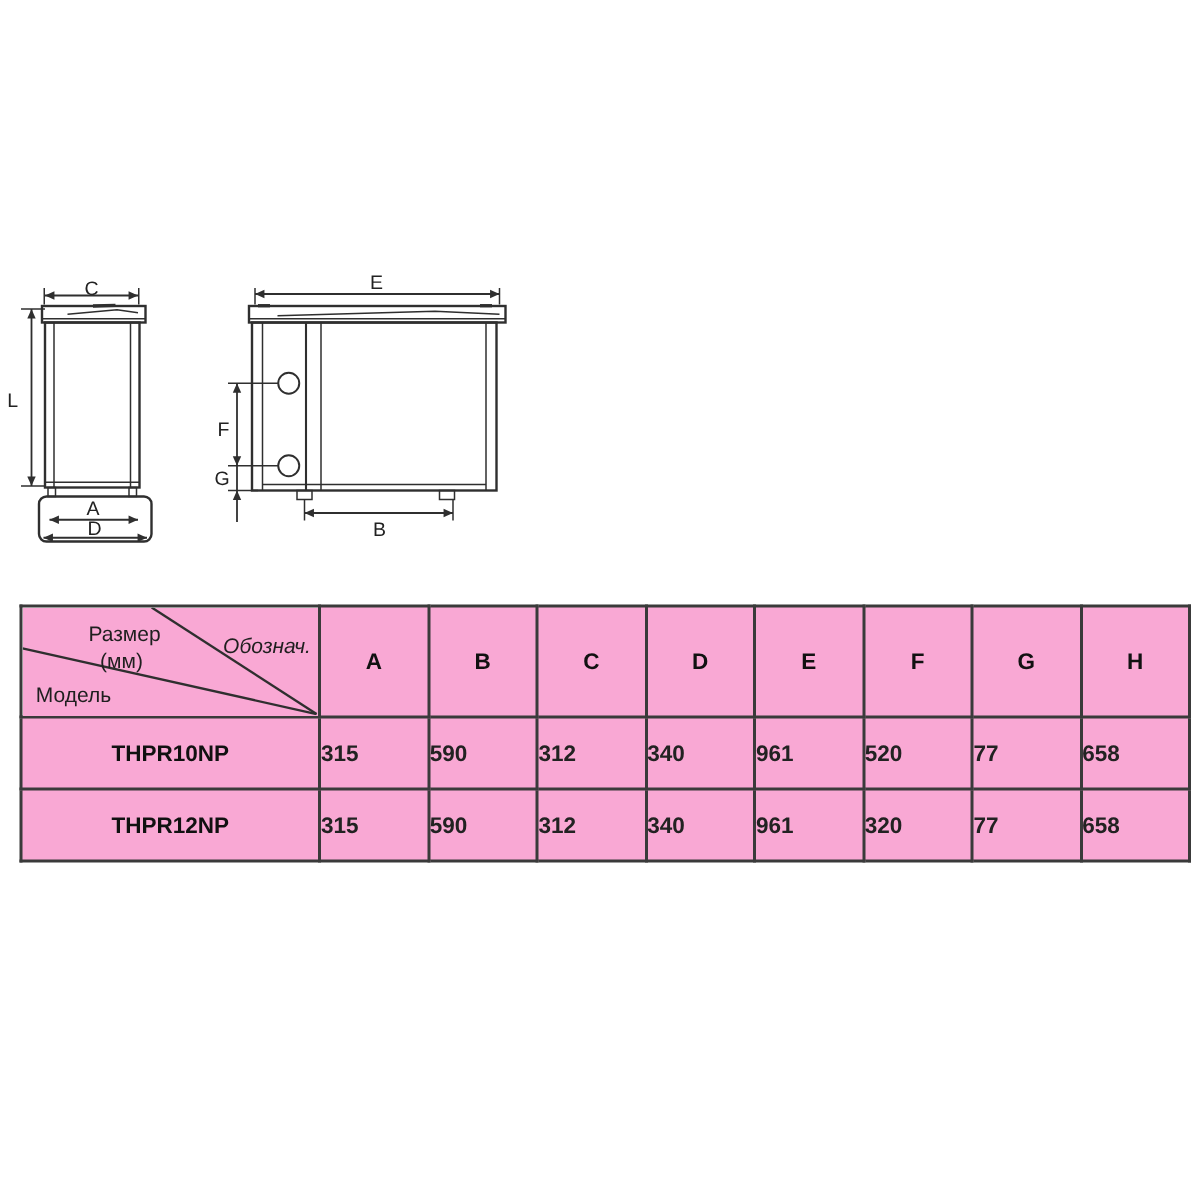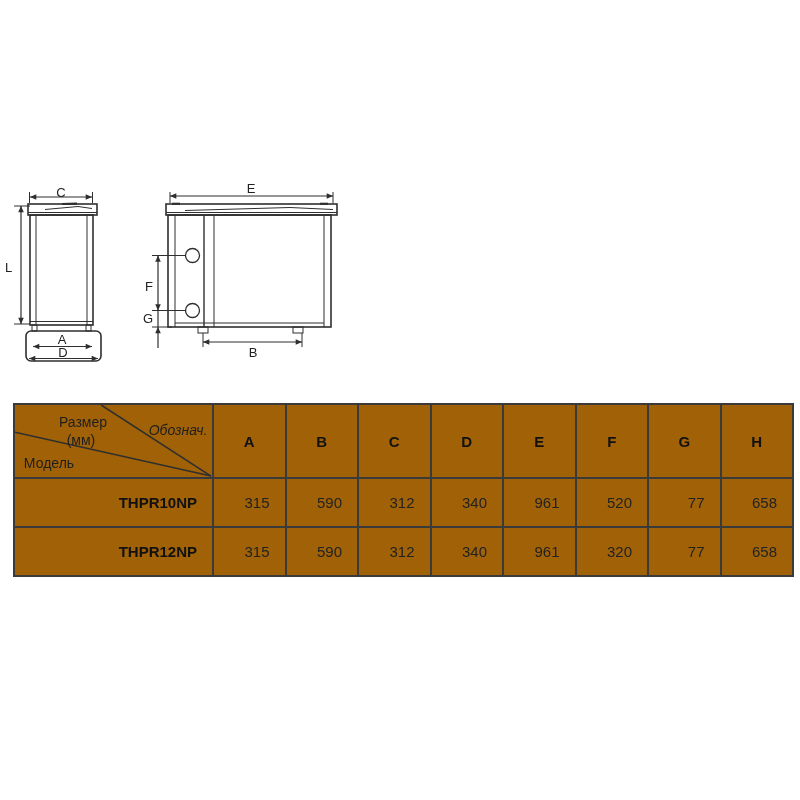--- a/index.html
+++ b/index.html
@@ -31,42 +31,42 @@
     width: 781px;
   }
   table.dims {
     border-collapse: collapse;
     table-layout: fixed;
     width: 100%;
     font-family: "Liberation Sans", sans-serif;
   }
   table.dims th, table.dims td {
     border: 2px solid #3a3a3a;
-    padding: 15px;
-    background: #a16207;
+    padding: 0;
+    background: #f9a8d4;
   }
   tr.hdr { height: 74px; }
   tr.datarow { height: 48px; }
   th.colhead {
     font-weight: bold;
     font-size: 15px;
     text-align: center;
     color: #111111;
   }
   th.model {
     font-weight: bold;
     font-size: 15px;
-    text-align: right;
+    text-align: center;
     padding-left: 12px;
     color: #111111;
   }
   td.val {
-    font-weight: normal;
+    font-weight: bold;
     font-size: 15px;
-    text-align: right;
+    text-align: left;
     color: #222222;
   }
   th.corner {
     position: relative;
     overflow: hidden;
   }
   .corner-svg { position: absolute; left: 0; top: 0; width: 100%; height: 100%; }
   .corner-label {
     position: absolute;
     font-size: 14px;

